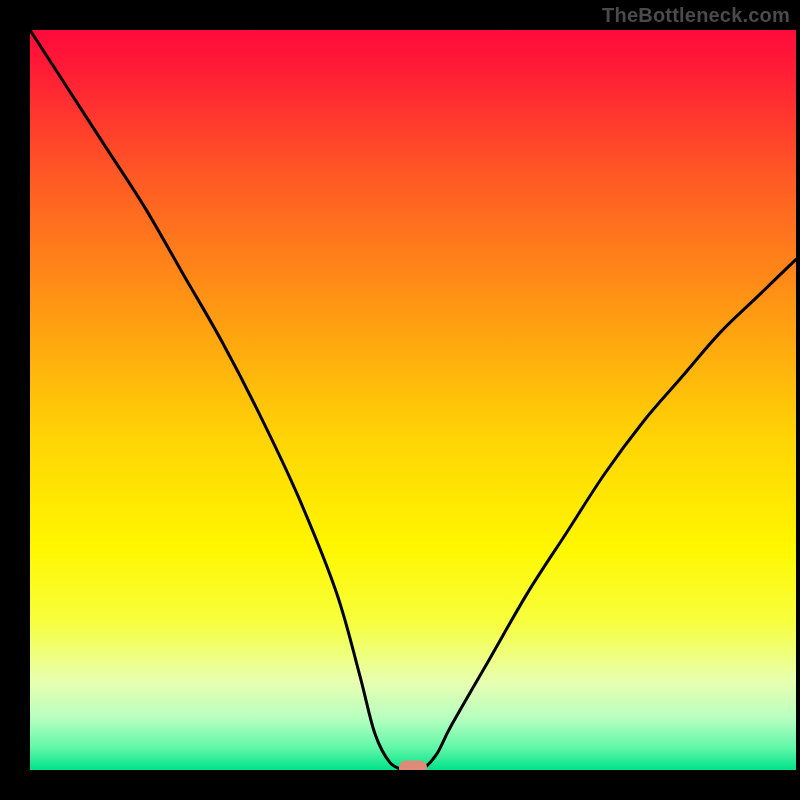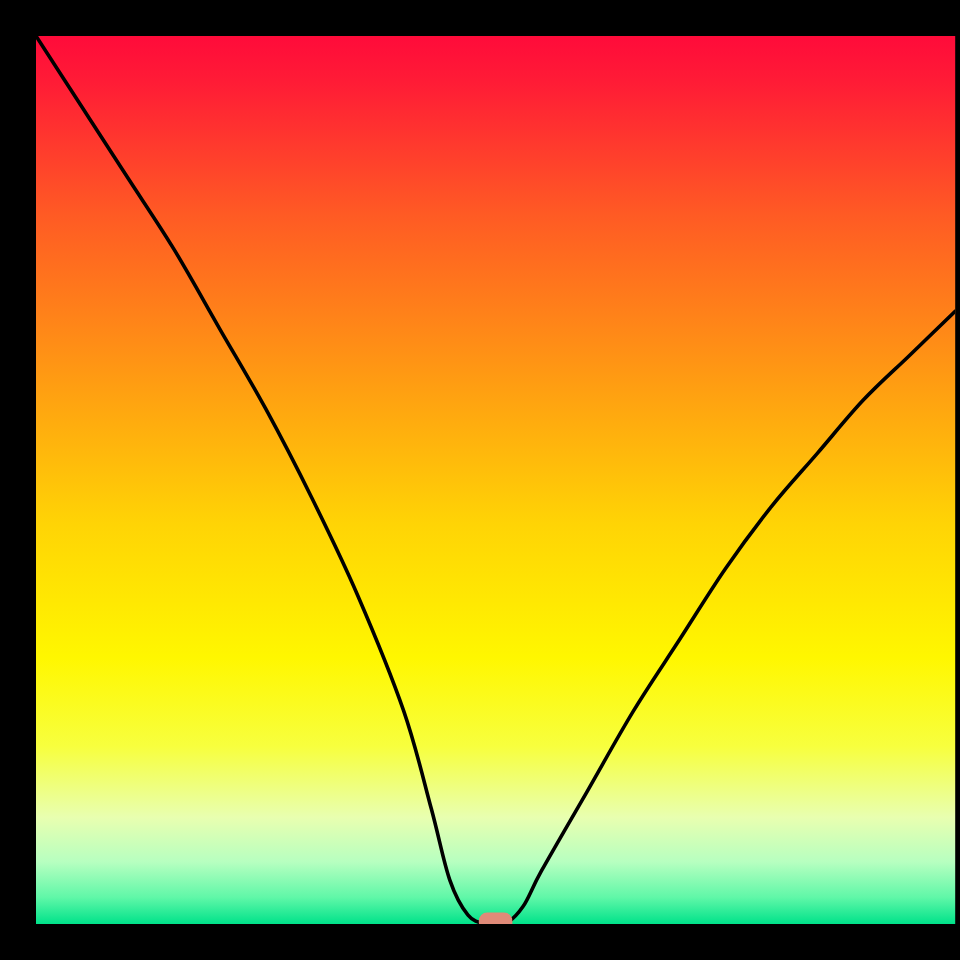--- a/index.html
+++ b/index.html
@@ -56,13 +56,14 @@
       </clipPath>
     </defs>
     <rect x="0" y="0" width="800" height="800" fill="#000"></rect>
     <rect id="plotRect" x="30" y="30" width="766" height="740" fill="url(#bgGrad)"></rect>
     <g clip-path="url(#plotClip)">
       <path id="curvePath" d="M 30 30 C 36.38333333333333 39.86666666666665 55.533333333333346 69.4666666666666 68.30000000000001 89.19999999999993 C 81.06666666666668 108.93333333333327 93.83333333333334 128.66666666666663 106.60000000000001 148.39999999999998 C 119.36666666666667 168.13333333333333 132.1333333333333 186.63333333333335 144.89999999999998 207.60000000000002 C 157.66666666666666 228.5666666666667 170.43333333333334 252 183.20000000000002 274.2 C 195.9666666666667 296.4 208.73333333333335 317.3666666666667 221.5 340.8 C 234.26666666666665 364.23333333333335 247.0333333333333 388.90000000000003 259.79999999999995 414.8 C 272.5666666666666 440.7 285.33333333333326 466.6 298.09999999999997 496.2 C 310.8666666666667 525.8 326.1866666666667 562.8 336.40000000000003 592.4 C 346.61333333333334 622 352.99666666666667 650.3666666666666 359.38 673.8 C 365.7633333333333 697.2333333333333 369.5933333333333 718.2 374.7 733 C 379.8066666666667 747.8 384.9133333333333 756.4333333333334 390.02 762.6 C 395.12666666666667 768.7666666666667 400.2333333333333 768.7666666666667 405.34 770 C 410.44666666666666 771.2333333333333 415.55333333333334 772.4666666666667 420.66 770 C 425.7666666666667 767.5333333333333 430.87333333333333 762.6 435.98 755.2 C 441.0866666666667 747.8000000000001 442.36333333333334 741.6333333333333 451.3 725.6 C 460.2366666666667 709.5666666666667 476.83333333333326 681.2 489.59999999999997 659 C 502.3666666666667 636.8 515.1333333333334 613.3666666666667 527.9000000000001 592.4 C 540.6666666666667 571.4333333333333 553.4333333333333 552.9333333333334 566.1999999999999 533.2 C 578.9666666666666 513.4666666666667 591.7333333333333 492.5 604.5 474 C 617.2666666666667 455.5 630.0333333333334 438.2333333333334 642.8000000000001 422.20000000000005 C 655.5666666666667 406.1666666666667 668.3333333333334 392.59999999999997 681.1 377.79999999999995 C 693.8666666666667 362.99999999999994 706.6333333333333 346.9666666666667 719.4 333.40000000000003 C 732.1666666666666 319.83333333333337 744.9333333333333 308.7333333333333 757.6999999999999 296.4 C 770.4666666666666 284.06666666666666 789.6166666666667 265.5666666666667 796 259.40000000000003" fill="none" stroke="#000" stroke-width="3" stroke-linecap="round" stroke-linejoin="round"></path>
       <rect id="markerRect" x="399" y="760.5" width="28" height="15" rx="7" ry="7" fill="#e08a78"></rect>
     </g>
   </svg>
 
+  <div class="watermark">TheBottleneck.com</div>
 </div>
 
 </body></html>

